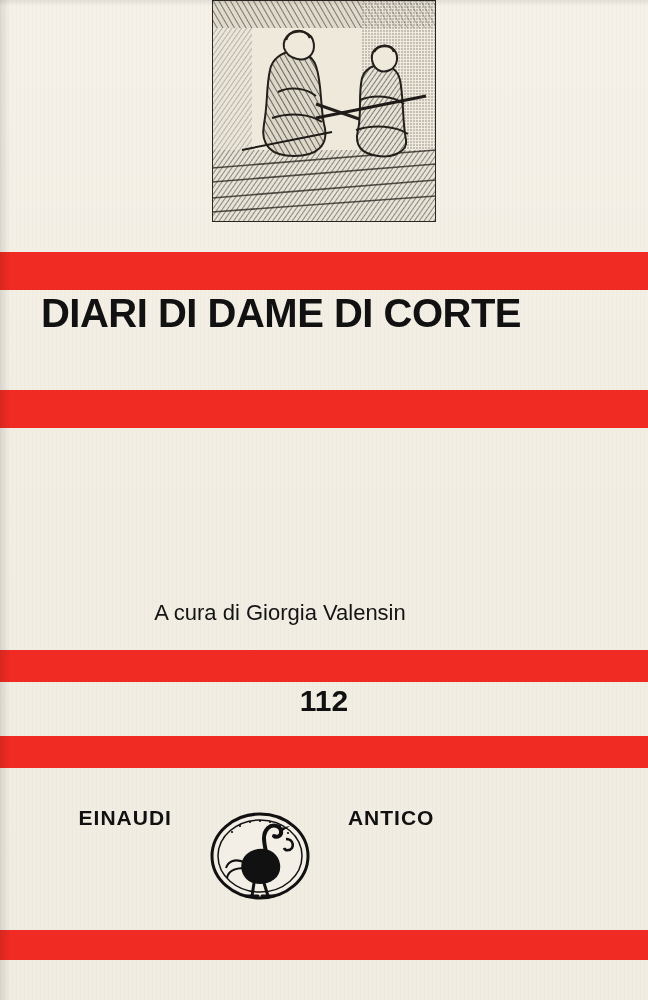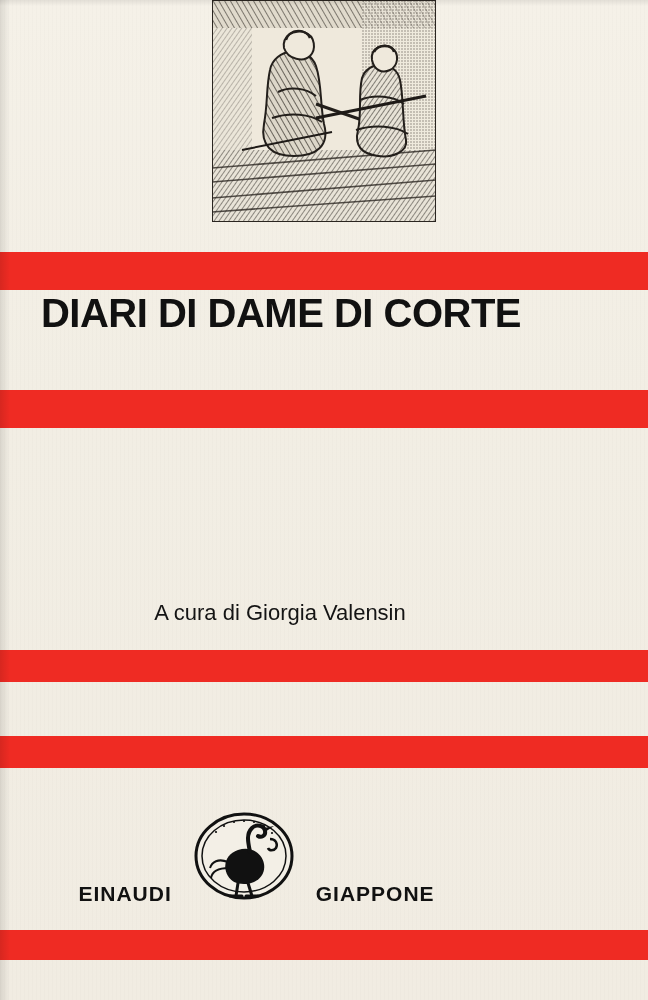--- a/index.html
+++ b/index.html
@@ -83,23 +83,23 @@
     font-weight: bold;
     color: #111111;
   }
   #publisher-row {
     position: absolute;
     left: 0;
     top: 806px;
     width: 513px;
     height: 100px;
     display: flex;
-    align-items: flex-end;
+    align-items: flex-start;
     justify-content: center;
-    gap: 12px;
+    gap: 28px;
   }
   .publisher-word {
     font-size: 21px;
     font-weight: bold;
     letter-spacing: 1px;
     color: #111111;
   }
   #publisher-logo {
     width: 120px;
     height: 100px;
@@ -190,20 +190,21 @@
   <div class="red-band" id="band-3"></div>
   <div class="red-band" id="band-4"></div>
   <div class="red-band" id="band-5"></div>
 
   <div id="title-block">
     <div class="title-line">DIARI DI DAME DI CORTE</div>
   </div>
 
   <div id="editor-credit">A cura di Giorgia Valensin</div>
 
+  <div id="series-number">112</div>
 
   <div id="publisher-row">
     <span class="publisher-word">EINAUDI</span>
 
     <span id="publisher-logo">
       <svg width="120" height="100" viewBox="0 0 120 100" xmlns="http://www.w3.org/2000/svg">
         <ellipse cx="60" cy="50" rx="48" ry="42" fill="#f3efe6" stroke="#111" stroke-width="3"></ellipse>
         <ellipse cx="60" cy="50" rx="42" ry="36" fill="none" stroke="#111" stroke-width="1.5"></ellipse>
 
         <g fill="#111">
@@ -230,18 +231,18 @@
 
         <g stroke="#111" stroke-width="2" fill="none">
           <path d="M44 56 C34 52 28 56 26 62"></path>
           <path d="M45 62 C34 62 28 66 27 72"></path>
         </g>
 
         <path d="M86 33 C92 33 94 38 92 42 C90 45 85 45 84 42" fill="none" stroke="#111" stroke-width="2.5"></path>
       </svg>
     </span>
 
-    <span class="publisher-word">GIAPPONE</span>
+    <span class="publisher-word">ANTICO</span>
   </div>
 
   <div id="edge-shadow-left"></div>
   <div id="edge-shadow-top"></div>
 </div>
 
 </body></html>

